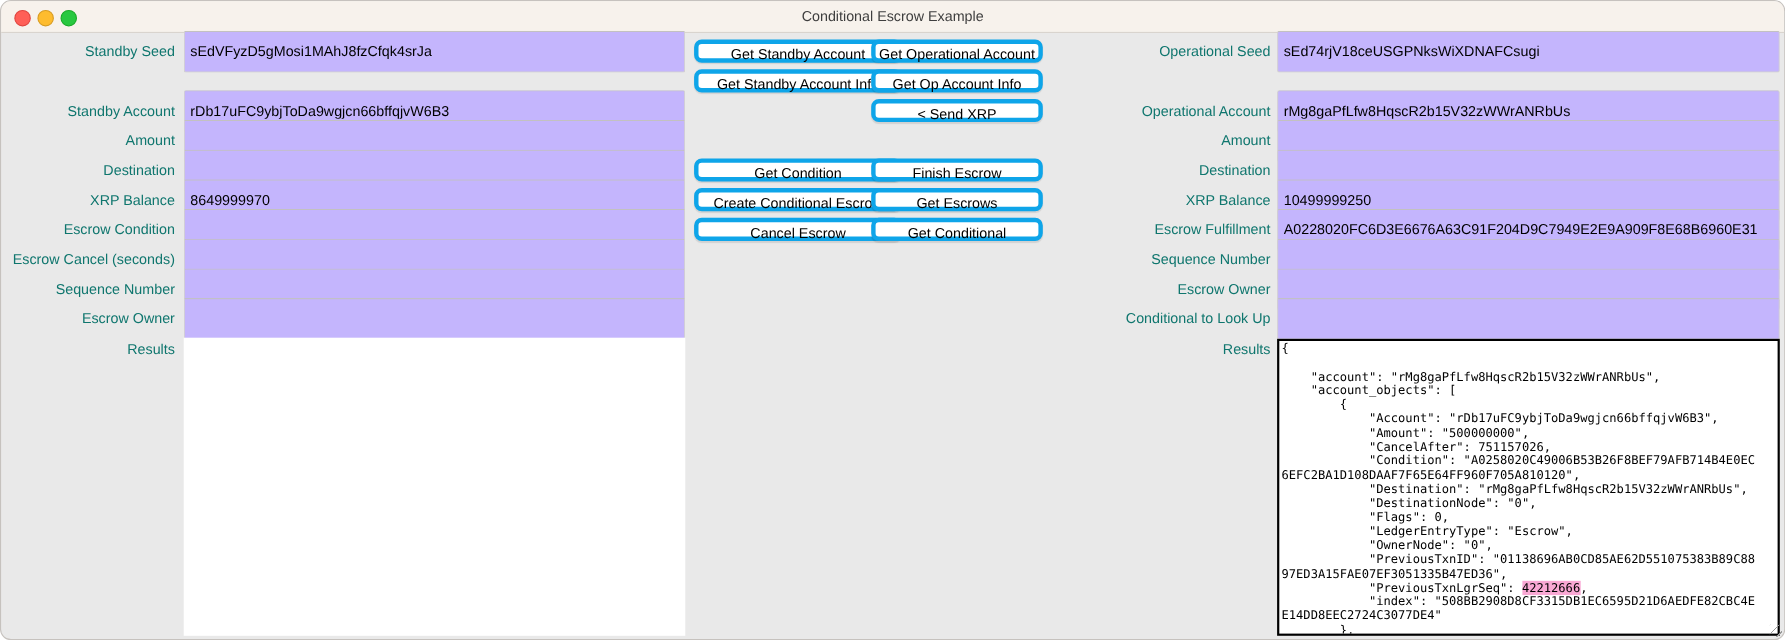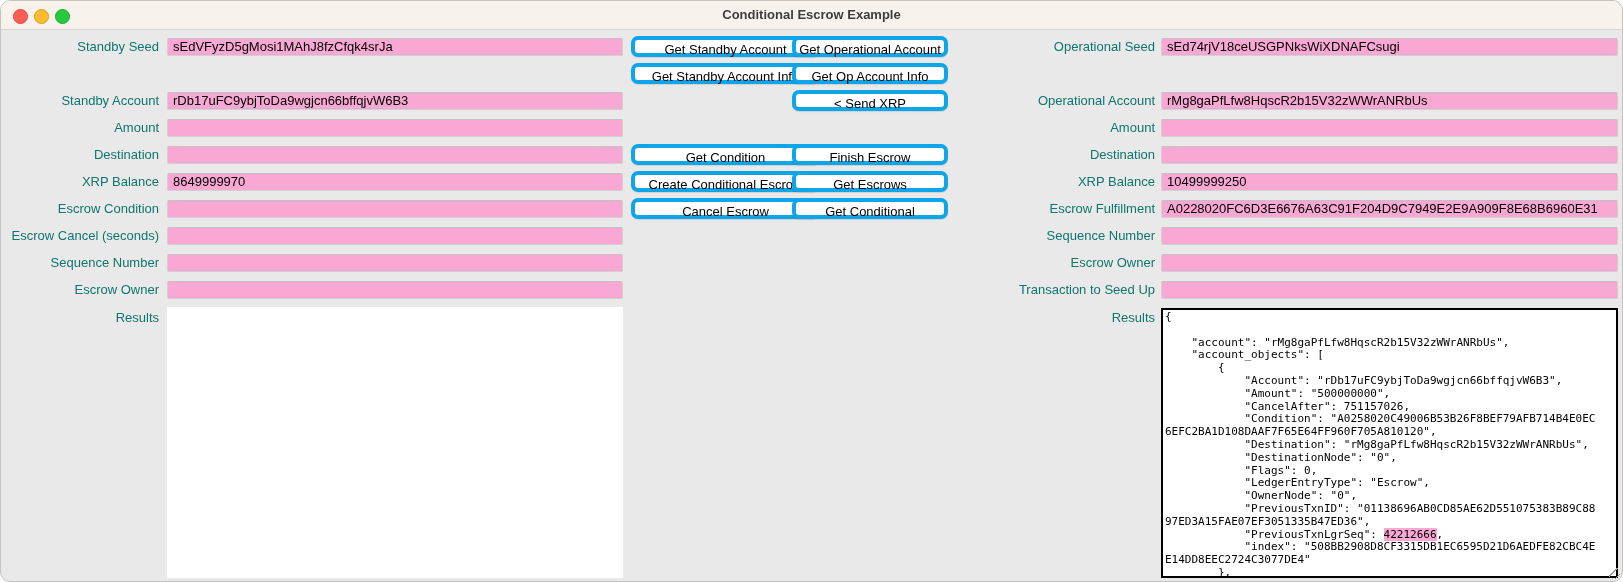--- a/index.html
+++ b/index.html
@@ -5,35 +5,35 @@
   html,body{margin:0;padding:0;background:#ffffff;}
   .window{
     position:relative;width:1621px;height:580px;margin:0 auto;
     background:#e9e9e9;border:1px solid #c6c2be;border-radius:10px;overflow:hidden;
     font-family:"Liberation Sans","DejaVu Sans",sans-serif;font-size:13px;color:#000;
   }
   .titlebar{
     position:absolute;top:0;left:0;right:0;height:28px;
     background:#f7f2ec;border-bottom:1px solid #d9d4ce;
   }
-  .title{line-height:28px;text-align:center;font-weight:bold;color:#3e3e3e;font-size:13px;}
+  .title{line-height:28px;text-align:center;font-weight:normal;color:#3e3e3e;font-size:13px;}
   .light{position:absolute;top:8px;width:13px;height:13px;border-radius:50%;}
   .light.red{left:12px;background:#ff5f57;border:0.5px solid #e0443e;}
   .light.yellow{left:33px;background:#febc2e;border:0.5px solid #d89c21;}
   .light.green{left:54px;background:#28c840;border:0.5px solid #1aab29;}
 
   .row{position:absolute;height:21px;display:flex;align-items:center;}
   .row.leftcol{left:0;width:622px;}
   .row.rightcol{left:1000px;width:617px;}
   .lbl{flex:0 0 auto;text-align:right;line-height:21px;color:#0f766e;white-space:nowrap;}
   .row.leftcol .lbl{width:158px;margin-right:8px;}
   .row.rightcol .lbl{width:154px;margin-right:6px;}
   .field{
-    flex:1 1 auto;min-width:0;height:18px;box-sizing:border-box;
-    background:#f9a8d4;border:1px solid #d2d0d0;border-top-color:#c3c1c1;border-radius:2px;
+    flex:1 1 auto;min-width:0;height:38px;box-sizing:border-box;
+    background:#c4b5fd;border:1px solid #d2d0d0;border-top-color:#c3c1c1;border-radius:2px;
     padding:0 5px;font:13px "Liberation Sans","DejaVu Sans",sans-serif;color:#000;
     outline:none;white-space:nowrap;overflow:hidden;
   }
   .btn{
     position:absolute;height:21px;box-sizing:border-box;
     background:#fff;border:4px solid #0ea5e9;border-radius:7px;
     box-shadow:0 1px 1px rgba(0,0,0,0.10);
     font:13px "Liberation Sans","DejaVu Sans",sans-serif;color:#000;
     text-align:center;line-height:19px;padding:0;cursor:default;
   }
@@ -150,21 +150,21 @@
   </div>
   <div class="row rightcol" style="top:224px">
     <div class="lbl">Sequence Number</div>
     <input class="field" style="">
   </div>
   <div class="row rightcol" style="top:251px">
     <div class="lbl">Escrow Owner</div>
     <input class="field" style="">
   </div>
   <div class="row rightcol" style="top:278px">
-    <div class="lbl">Transaction to Seed Up</div>
+    <div class="lbl">Conditional to Look Up</div>
     <input class="field" style="">
   </div>
   <div class="row rightcol" style="top:306px;height:21px">
     <div class="lbl">Results</div>
   </div>
   <div class="results-right">
     <pre>{
 
     "account": "rMg8gaPfLfw8HqscR2b15V32zWWrANRbUs",
     "account_objects": [

